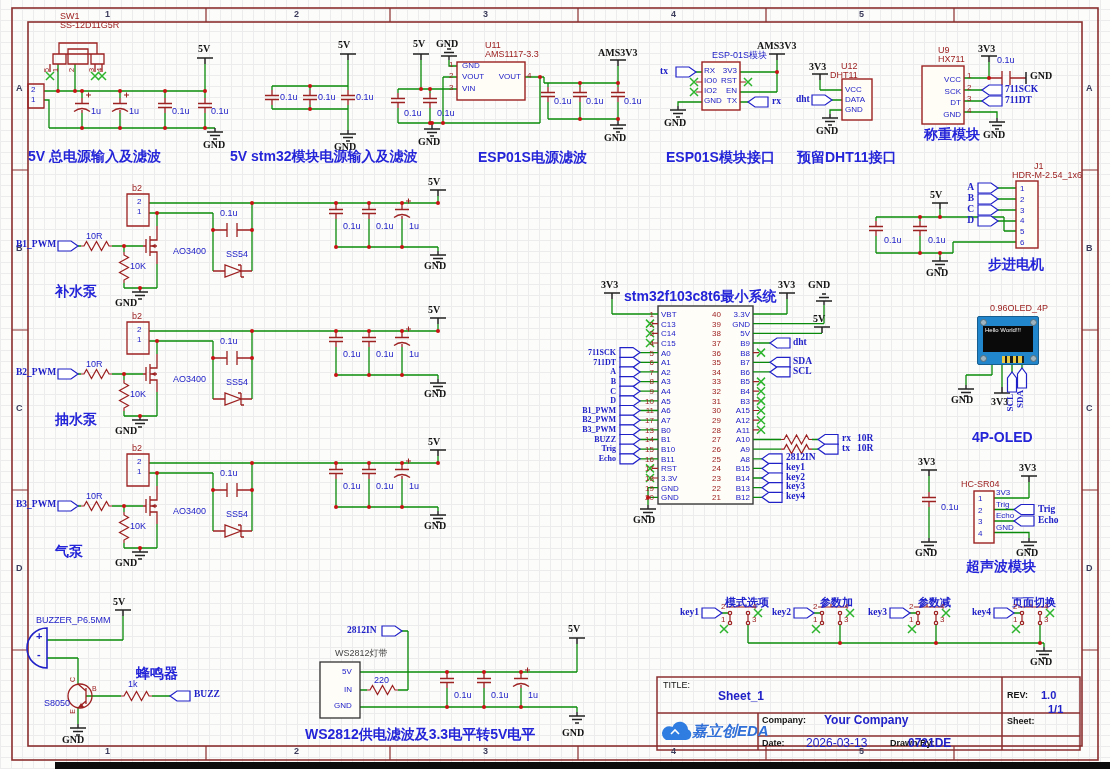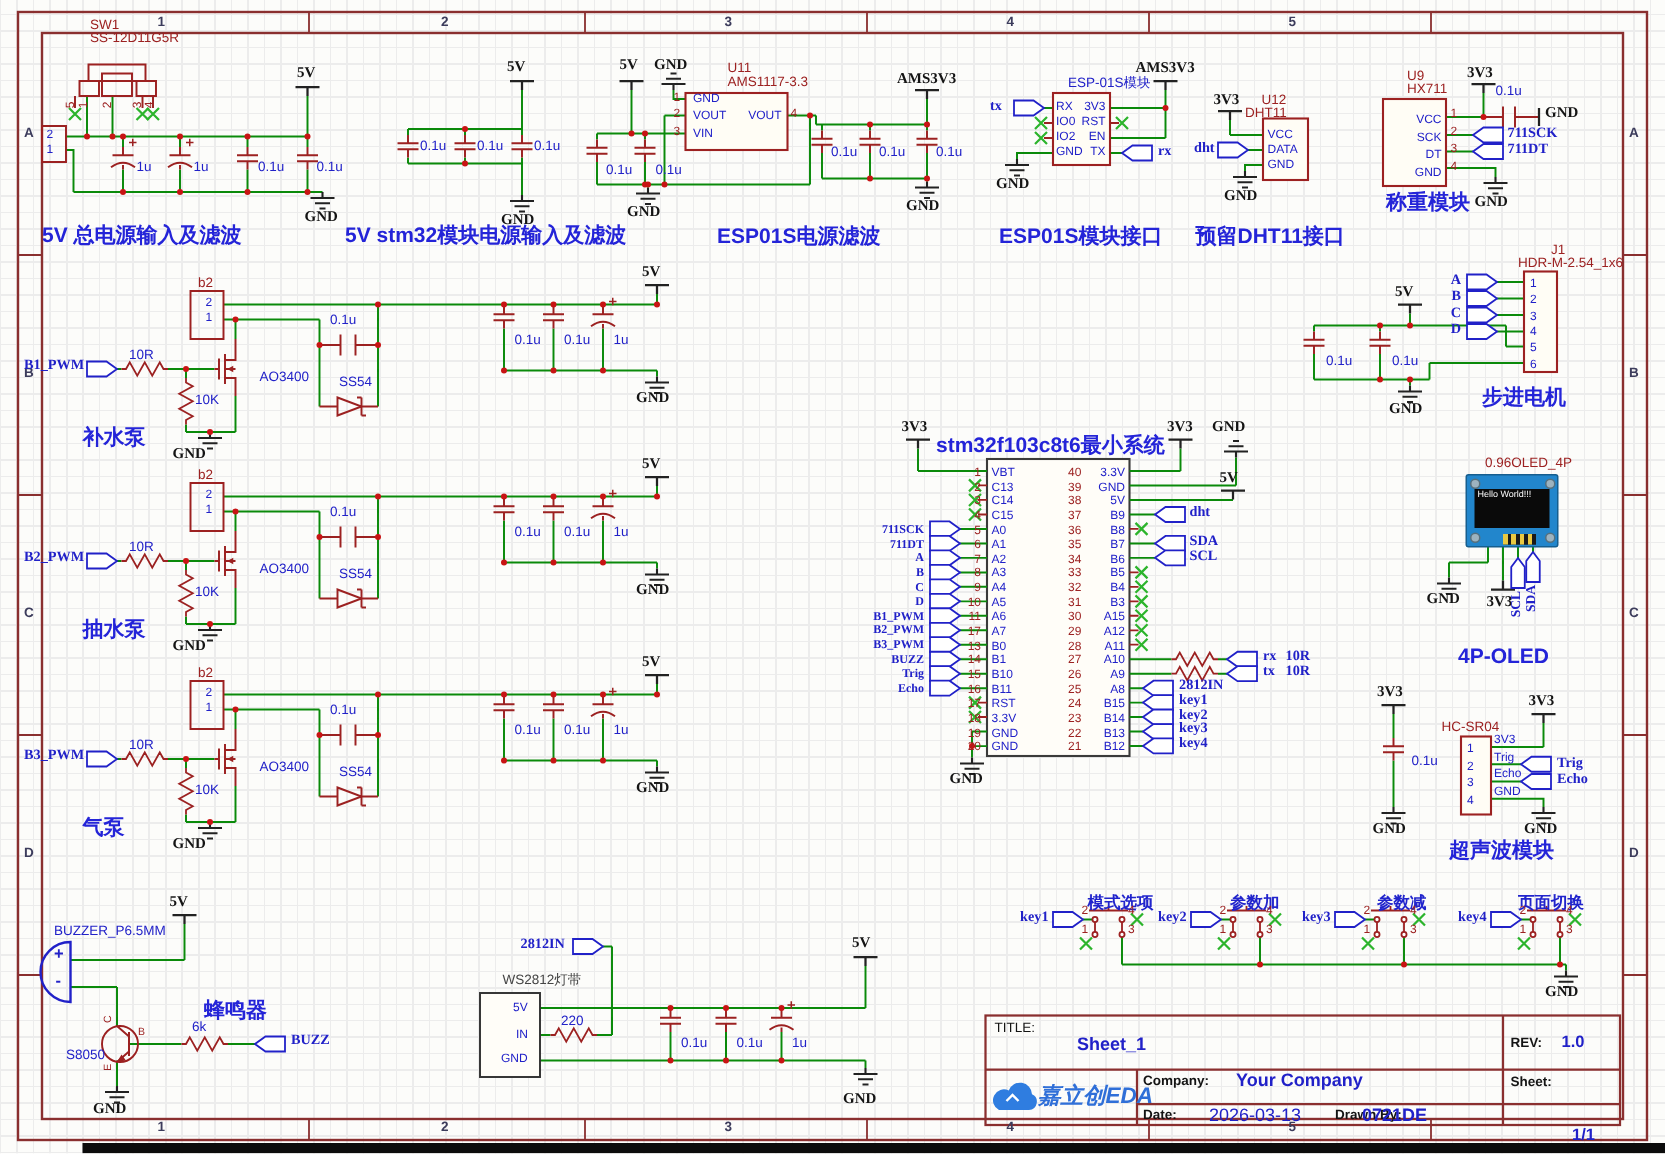--- a/index.html
+++ b/index.html
@@ -731,36 +731,37 @@
 <span class="t cap" style="left:966px;top:559px">超声波模块</span>
 
 <span class="t ser" style="left:113px;top:597px">5V</span>
 <span class="t val" style="left:36px;top:616px">BUZZER_P6.5MM</span>
 <span class="t bl" style="left:36px;top:631px;font-size:11px;font-weight:700">+</span>
 <span class="t bl" style="left:37px;top:649px;font-size:11px;font-weight:700">-</span>
 <span class="t val" style="left:44px;top:699px">S8050</span>
 <span class="t rd s7 rot" style="left:70px;top:676px">C</span>
 <span class="t rd s7" style="left:92px;top:685px">B</span>
 <span class="t rd s7 rot" style="left:70px;top:708px">E</span>
-<span class="t val" style="left:128px;top:680px">6k</span>
+<span class="t val" style="left:128px;top:680px">1k</span>
 <span class="t nf" style="left:194px;top:690px">BUZZ</span>
 <span class="t ser" style="left:62px;top:735px">GND</span>
 <span class="t cap" style="left:136px;top:666px">蜂鸣器</span>
 
 <span class="t nf" style="left:347px;top:626px">2812IN</span>
 <span class="t dk s9" style="left:335px;top:649px">WS2812灯带</span>
 <span class="t pname" style="left:342px;top:668px">5V</span>
 <span class="t pname" style="left:344px;top:686px">IN</span>
 <span class="t pname" style="left:334px;top:702px">GND</span>
 <span class="t val" style="left:374px;top:676px">220</span>
 <span class="t val" style="left:454px;top:691px">0.1u</span>
 <span class="t val" style="left:491px;top:691px">0.1u</span>
 <span class="t val" style="left:528px;top:691px">1u</span>
 <span class="t ser" style="left:568px;top:624px">5V</span>
 <span class="t ser" style="left:562px;top:728px">GND</span>
+<span class="t cap" style="left:305px;top:727px">WS2812供电滤波及3.3电平转5V电平</span>
 
 <span class="t nf" style="left:680px;top:608px">key1</span>
 <span class="t nf" style="left:772px;top:608px">key2</span>
 <span class="t nf" style="left:868px;top:608px">key3</span>
 <span class="t nf" style="left:972px;top:608px">key4</span>
 <span class="t kcap" style="left:725px;top:597px">模式选项</span>
 <span class="t kcap" style="left:820px;top:597px">参数加</span>
 <span class="t kcap" style="left:918px;top:597px">参数减</span>
 <span class="t kcap" style="left:1012px;top:597px">页面切换</span>
 <span class="t pnum s7" style="left:721px;top:603px">2</span>
@@ -781,21 +782,21 @@
     <span class="t pnum s7" style="left:1044px;top:616px">3</span>
 <span class="t ser" style="left:1030px;top:657px">GND</span>
 
 <span class="t bk s9" style="left:663px;top:681px">TITLE:</span>
 <span class="t bl" style="left:718px;top:690px;font-size:12px;font-weight:700">Sheet_1</span>
 <span class="t bk s9" style="left:1007px;top:691px;font-weight:700">REV:</span>
 <span class="t bl" style="left:1041px;top:690px;font-size:11px;font-weight:700">1.0</span>
 <span class="t bk s9" style="left:762px;top:716px;font-weight:700">Company:</span>
 <span class="t bl" style="left:824px;top:714px;font-size:12px;font-weight:700">Your Company</span>
 <span class="t bk s9" style="left:1007px;top:717px;font-weight:700">Sheet:</span>
-<span class="t bl" style="left:1048px;top:752px;font-size:11px;font-weight:700">1/1</span>
+<span class="t bl" style="left:1048px;top:704px;font-size:11px;font-weight:700">1/1</span>
 <span class="t bk s9" style="left:762px;top:739px;font-weight:700">Date:</span>
 <span class="t bl" style="left:806px;top:737px;font-size:12px;font-weight:400">2026-03-13</span>
 <span class="t bk s9" style="left:890px;top:739px;font-weight:700">Drawn By:</span>
 <span class="t bl" style="left:908px;top:737px;font-size:12px;font-weight:700">0721DE</span>
 <span class="t" style="left:692px;top:723px;font-size:15px;font-weight:700;font-style:italic;color:#2f6fd8">嘉立创EDA</span>
 
 <div class="blackbar"></div>
 </div>
 
 </body></html>

